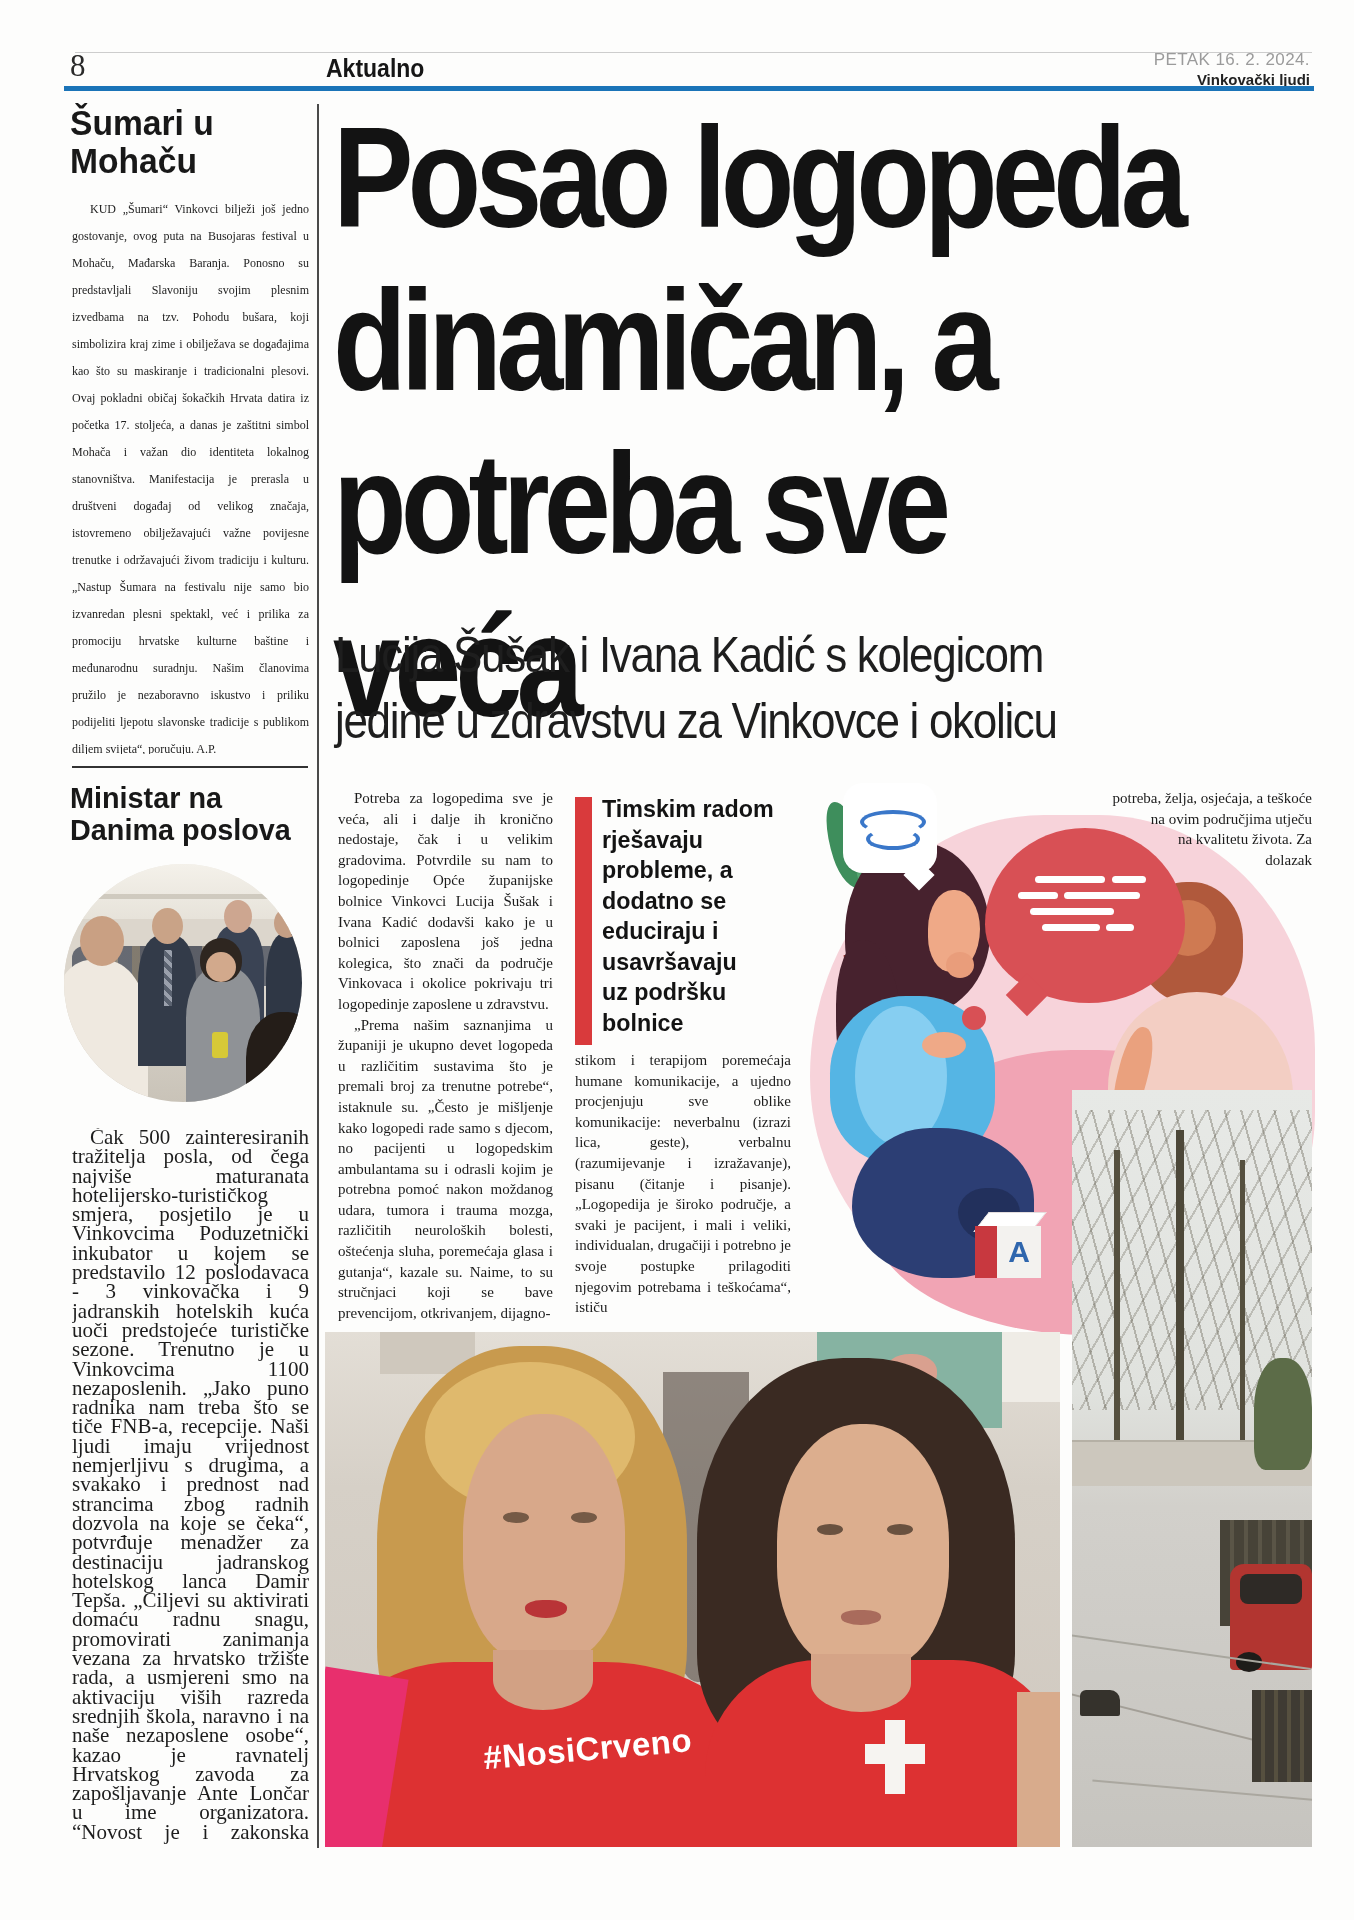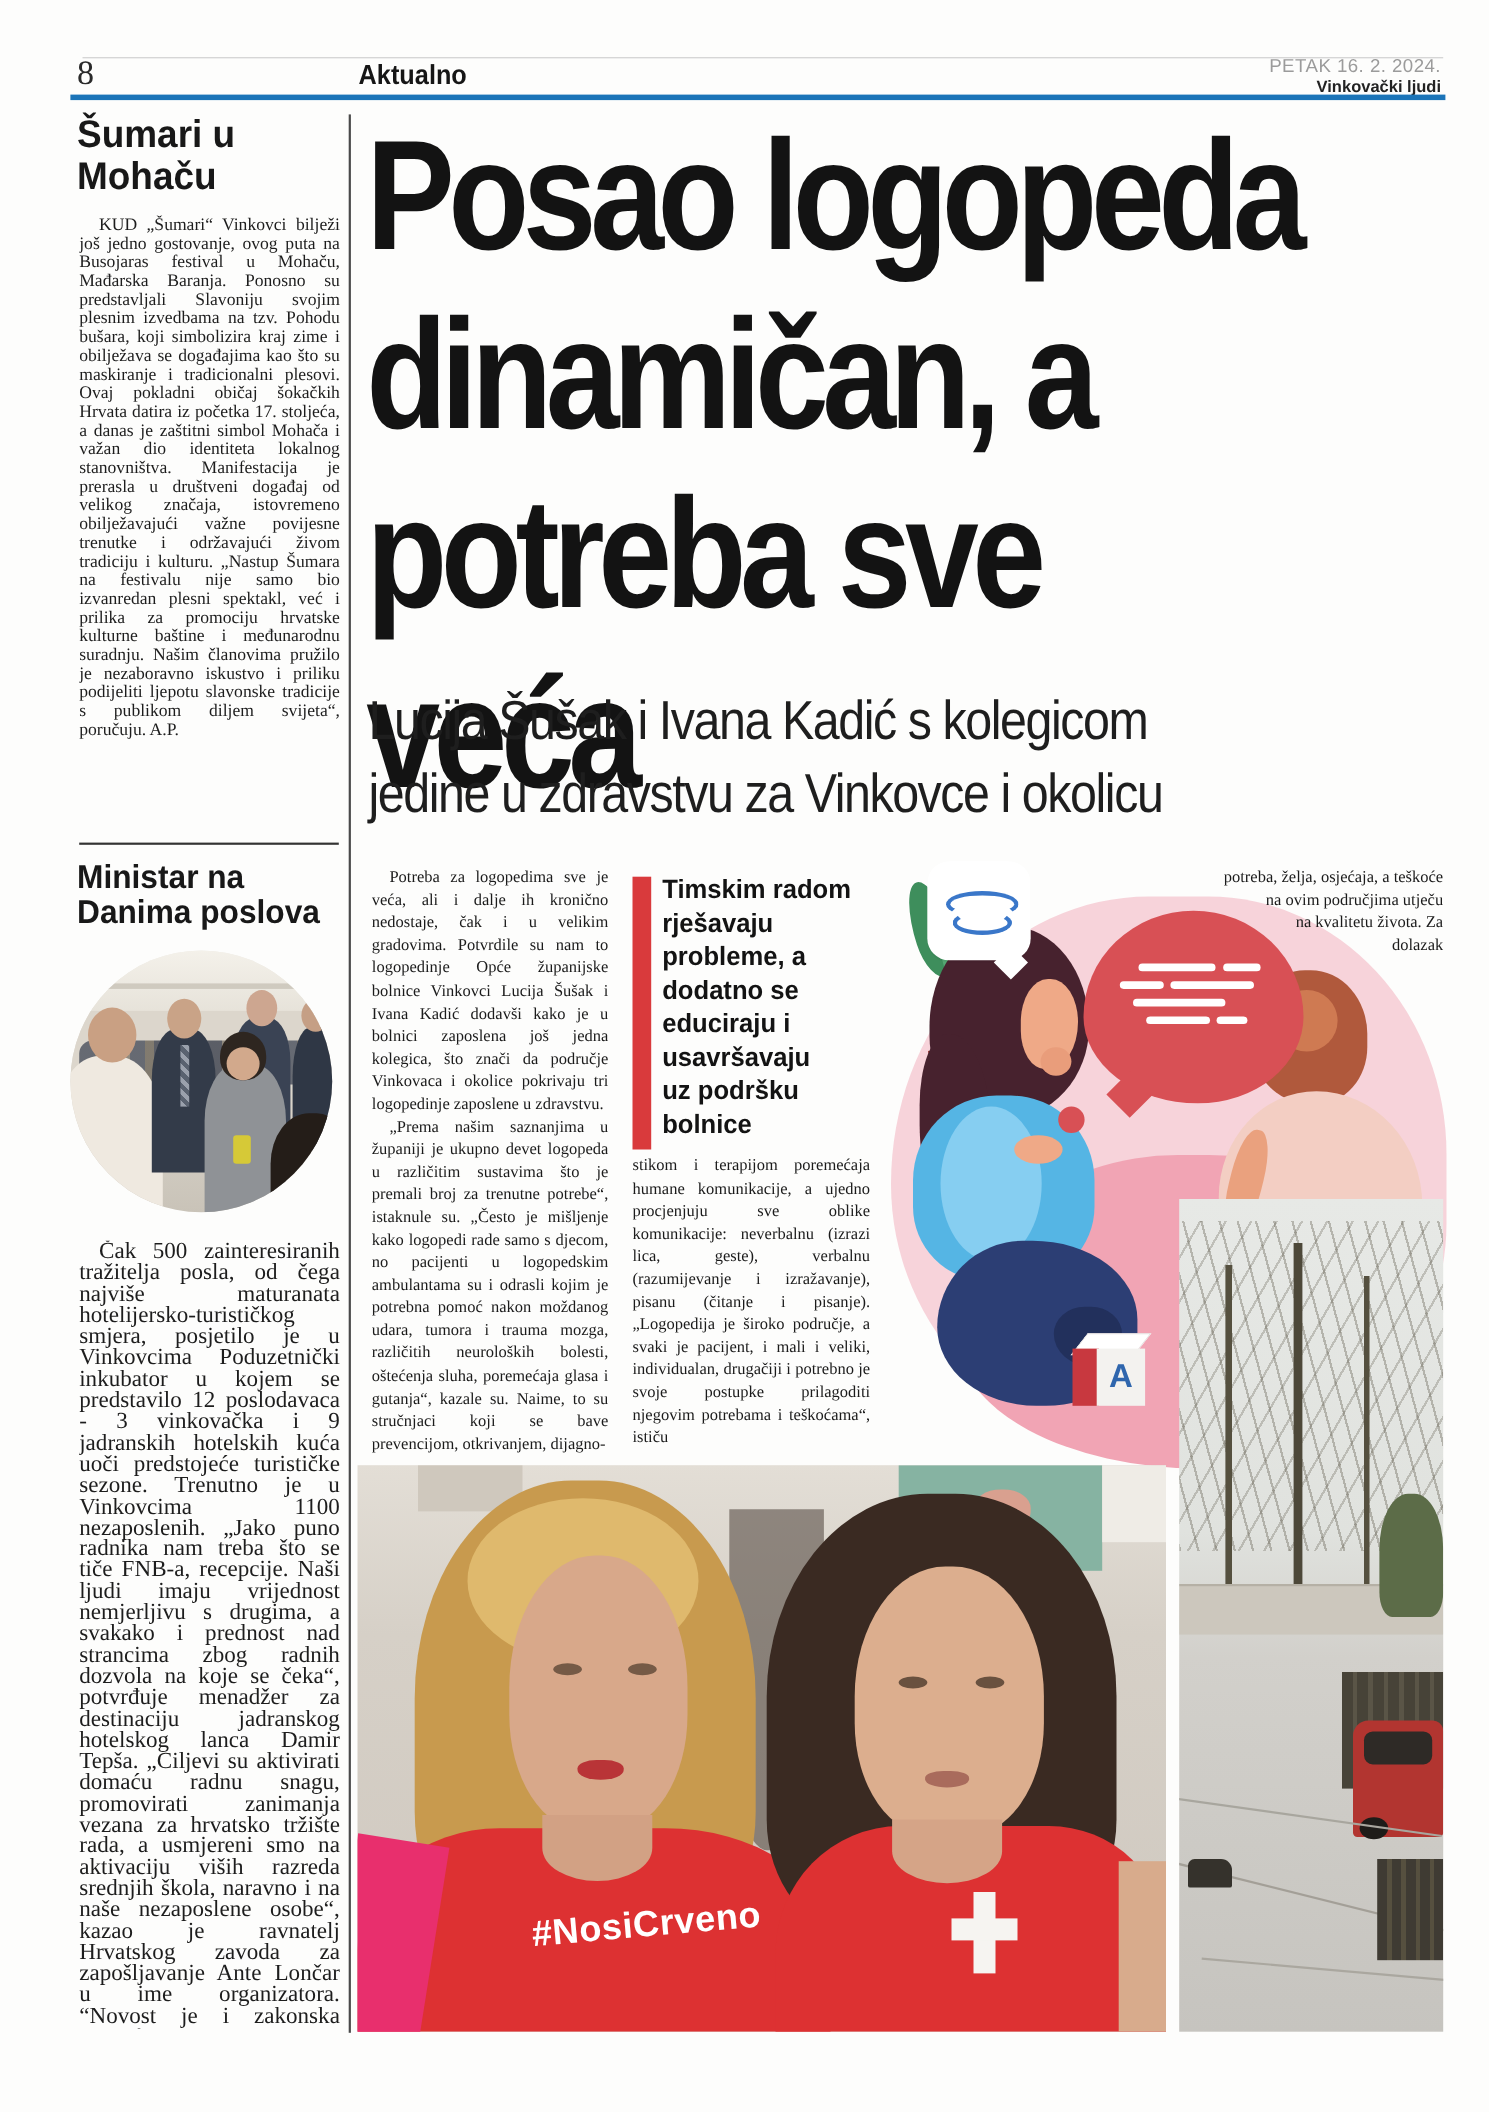--- a/index.html
+++ b/index.html
@@ -16,21 +16,21 @@
   .hdr-right{position:absolute;right:44px;top:50px;text-align:right;font-family:"Liberation Sans",sans-serif;}
   .hdr-date{font-size:17px;color:#9b9b9b;letter-spacing:.4px;}
   .hdr-pub{font-size:15px;font-weight:700;color:#222;margin-top:1px;}
   .bluebar{position:absolute;left:64px;top:86px;width:1250px;height:4.5px;background:#1b74b8;}
   .vrule{position:absolute;left:317px;top:104px;width:2px;height:1744px;background:#4a4a4a;}
   
   .sb-title{position:absolute;left:70px;font-family:"Liberation Sans",sans-serif;font-weight:700;
             color:#181818;transform:scaleX(.96);transform-origin:left top;line-height:1.08;}
   .sb-t1{top:104px;font-size:35px;}
   .sb-t2{top:782px;font-size:30px;}
-  .sb-body{position:absolute;left:72px;width:237px;font-size:16px;line-height:17px;
+  .sb-body{position:absolute;left:72px;width:237px;font-size:12px;line-height:27px;
            text-align:justify;color:#1d1d1d;overflow:hidden;}
   .sb-b1{top:196px;height:558px;}
   .sb-b2{top:1128px;height:716px;line-height:19.3px;font-size:21px;}
   .indent::first-line{}
   .indent{text-indent:18px;}
   .sb-rule{position:absolute;left:72px;top:766px;width:236px;height:2px;background:#333;}
   .circle-photo{position:absolute;left:64px;top:864px;width:238px;height:238px;border-radius:50%;
                 overflow:hidden;background:linear-gradient(180deg,#efece6 0%,#ddd8cf 45%,#c9c3b8 100%);}
   
   .headline{position:absolute;left:333px;top:96px;font-family:"Liberation Sans",sans-serif;

